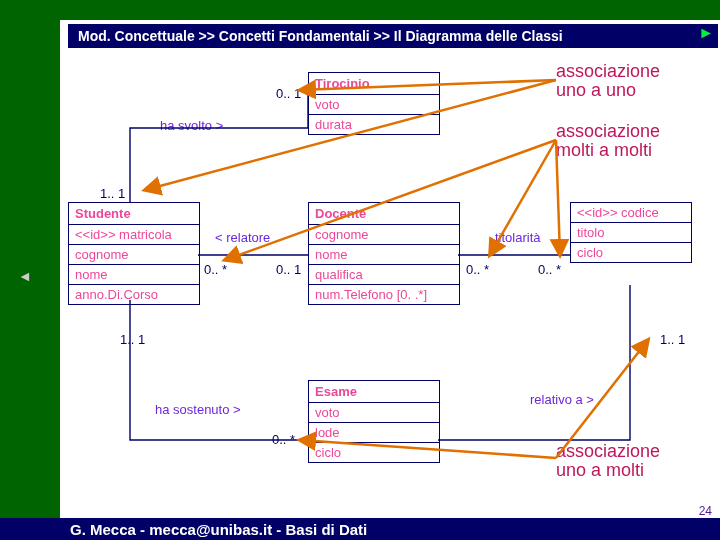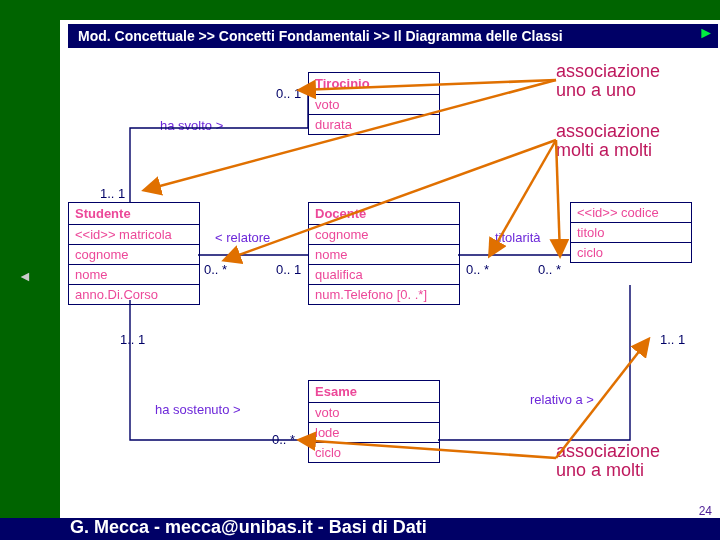--- a/index.html
+++ b/index.html
@@ -11,21 +11,21 @@
   .nav-prev{position:absolute;left:18px;top:268px;color:#ccc;font-size:14px}
   .nav-next{position:absolute;right:6px;top:24px;color:#00f040;font-size:16px}
   .slide-title{position:absolute;left:82px;top:62px;font-family:"Trebuchet MS","Segoe UI",sans-serif;font-size:34px;color:#5b2d7a;font-weight:normal}
   .ann{position:absolute;color:#be185d;font-size:18px;font-family:"Trebuchet MS",sans-serif;line-height:1.05}
   .uml{position:absolute;border:1.5px solid #000066;background:#fff;font-size:13px;color:#ec4899}
   .uml .hdr{border-bottom:1.5px solid #000066;font-weight:bold;padding:3px 6px}
   .uml .row{border-bottom:1px solid #000066;padding:2px 6px}
   .uml .row:last-child{border-bottom:none}
   .card{position:absolute;font-size:13px;color:#000066}
   .role{position:absolute;font-size:13px;color:#6d28d9}
-  .footer{position:absolute;left:70px;bottom:2px;color:#fff;font-size:18px;font-weight:bold}
+  .footer{position:absolute;left:70px;bottom:2px;color:#fff;font-size:15px;font-weight:bold}
   .pagenum{position:absolute;right:8px;bottom:22px;font-size:12px;color:#4c1d95}
   svg.arrows{position:absolute;left:0;top:0;width:720px;height:540px;pointer-events:none}
 </style>
 </head>
 <body>
 <div class="slide">
 
 <div class="bar-left"></div>
 <div class="bar-top"></div>
 <div class="bar-bottom"></div>

